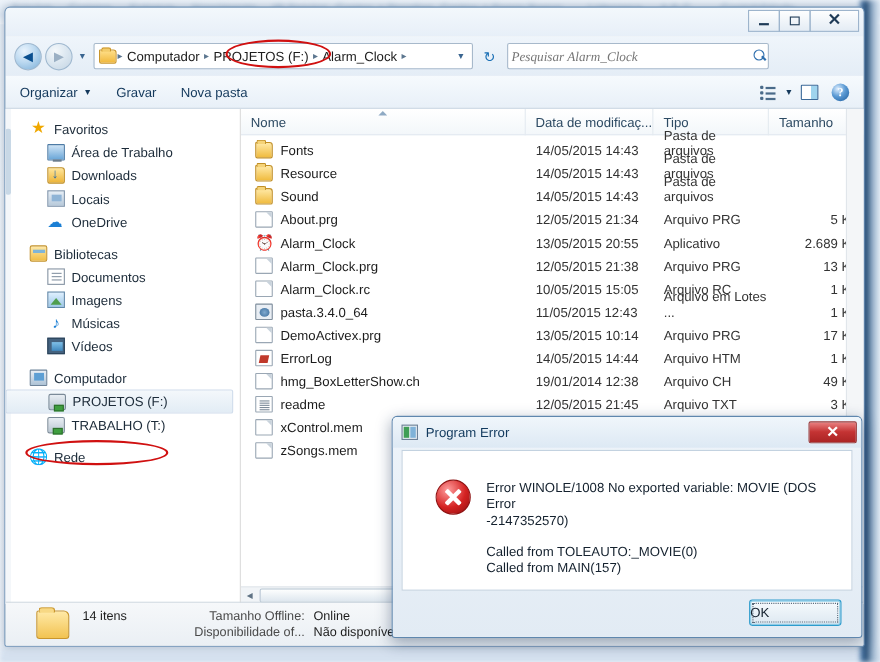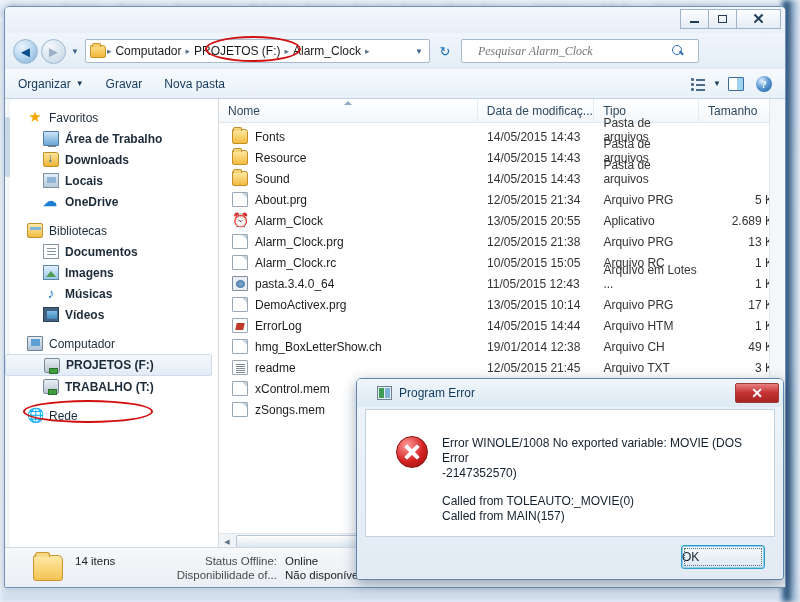--- a/index.html
+++ b/index.html
@@ -120,21 +120,21 @@
   .crumb-dropdown { font-size: 8px; color: #3a6590; padding-right: 4px; }
 
   #refresh-btn {
     width: 22px; height: 22px; margin-left: 4px; flex: none;
     display:flex; align-items:center; justify-content:center;
     color:#1a6fb5; font-size: 13px;
   }
   #search-box {
     margin-left: 5px; height: 24px; width: 238px; flex: none;
     background: #fff; border: 1px solid #a7b9cb; border-radius: 2px;
-    display: flex; align-items: center; padding: 0 14px;
+    display: flex; align-items: center; padding: 0 1px;
   }
   #search-input {
     border: 0; outline: 0; flex: 1; font-size: 12px;
     font-family: "Liberation Serif", serif; font-style: italic;
     color: #8a8a8a; background: transparent;
   }
   .search-glass {
     width: 12px; height: 12px; flex:none; position: relative;
   }
   .search-glass:before{
@@ -189,21 +189,20 @@
   }
   .nav-scroll-track {
     position:absolute; left:0; top:0; width:5px; height:450px; background:#f4f7fa;
   }
   .nav-scroll-thumb{ position:absolute; left:0; top:18px; width:5px;height:60px; background:#c8d8e6; border-radius:2px;}
   .nav-group { margin-top: 8px; }
   .nav-row {
     height: 21px; display: flex; align-items: center;
     font-size: 12px; color: #1c2b39; padding-left: 22px; gap: 6px;
     position: relative;
-    font-weight: bold;
   }
   .nav-row.child { padding-left: 38px; }
   .nav-row.header { font-weight: normal; }
   .nav-row.selected {
     background: linear-gradient(#f4f8fb,#e2ecf5);
     border: 1px solid #cfdceb; border-radius: 2px;
     margin-right: 6px; height: 22px;
   }
   .nav-label { white-space: nowrap; }
 
@@ -353,21 +352,21 @@
     width: 428px; height: 202px;
     background: linear-gradient(#eef4fa,#e2ebf4);
     border: 1px solid #5f87ae;
     border-radius: 5px 5px 3px 3px;
     box-shadow: 0 4px 14px rgba(20,45,80,.40);
     overflow: hidden;
   }
   #dlg-title-bar {
     height: 28px; display: flex; align-items: center;
     background: linear-gradient(#f0f6fb,#dde9f4);
-    padding-left: 20px;
+    padding-left: 8px;
   }
   .dlg-icon {
     width: 15px; height: 14px; flex: none; margin-right: 7px;
     border: 1px solid #6c8096; background:#e7edf3;
     position: relative;
   }
   .dlg-icon:after{
     content:""; position:absolute; left:1px; top:1px; width:5px; height:10px;
     background:#3f9e56; box-shadow: 6px 0 0 #7fb2d8;
   }
@@ -748,21 +747,21 @@
         <div class="sb-arrow">▶</div>
       </div>
     </div>
   </div>
 
   <div id="status-bar">
     <div class="status-folder-icon"></div>
     <div class="status-texts">
       <div class="status-line">
         <span class="st-items">14 itens</span>
-        <span class="st-label">Status Offline:</span>
+        <span class="st-label">Tamanho Offline:</span>
         <span class="st-value">Online</span>
       </div>
       <div class="status-line">
         <span class="st-items"></span>
         <span class="st-label">Disponibilidade of...</span>
         <span class="st-value">Não disponível</span>
       </div>
     </div>
   </div>
 </div>

